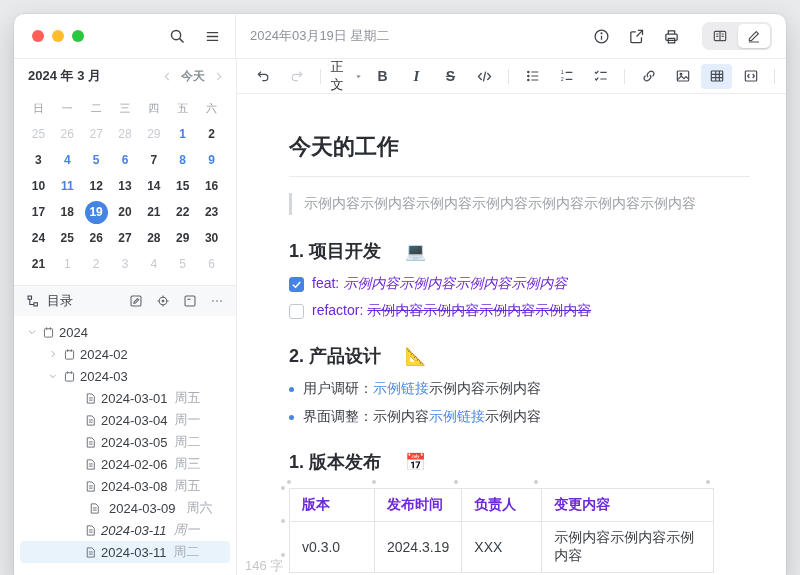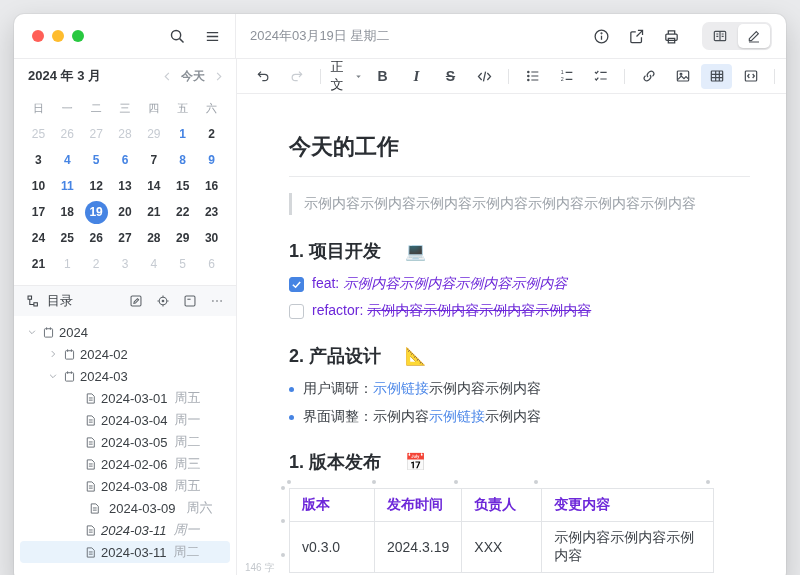--- a/index.html
+++ b/index.html
@@ -67,21 +67,21 @@
   .task-row .it{font-style:italic;}
   .task-row .st{text-decoration:line-through;}
   .bullet-row{display:flex;align-items:center;gap:9px;font-size:14px;color:#3a3f45;margin:10px 0;}
   .bullet-row .dot{width:5px;height:5px;border-radius:50%;background:#4684e3;flex:0 0 5px;}
   .bullet-row .lnk{color:#4a86e8;}
   .table-wrap{position:relative;margin-top:14px;}
   table.rel{border-collapse:collapse;font-size:14px;color:#3a3f45;}
   table.rel th,table.rel td{border:1px solid #e2e4e7;padding:7px 12px;text-align:left;font-weight:400;}
   table.rel th{font-weight:700;color:#6d28d9;}
   .grip{position:absolute;width:4px;height:4px;border-radius:50%;background:#cdd0d4;}
-  .word-count{position:absolute;left:8px;bottom:7px;font-size:10px;color:#c3c7cc;}
+  .word-count{position:absolute;left:8px;bottom:7px;font-size:13px;color:#c3c7cc;}
   .emoji{font-size:17px;}
 </style>
 </head>
 <body>
 
 <div class="stage">
   <div class="window">
 
     <div class="titlebar">
       <div class="tb-side">

